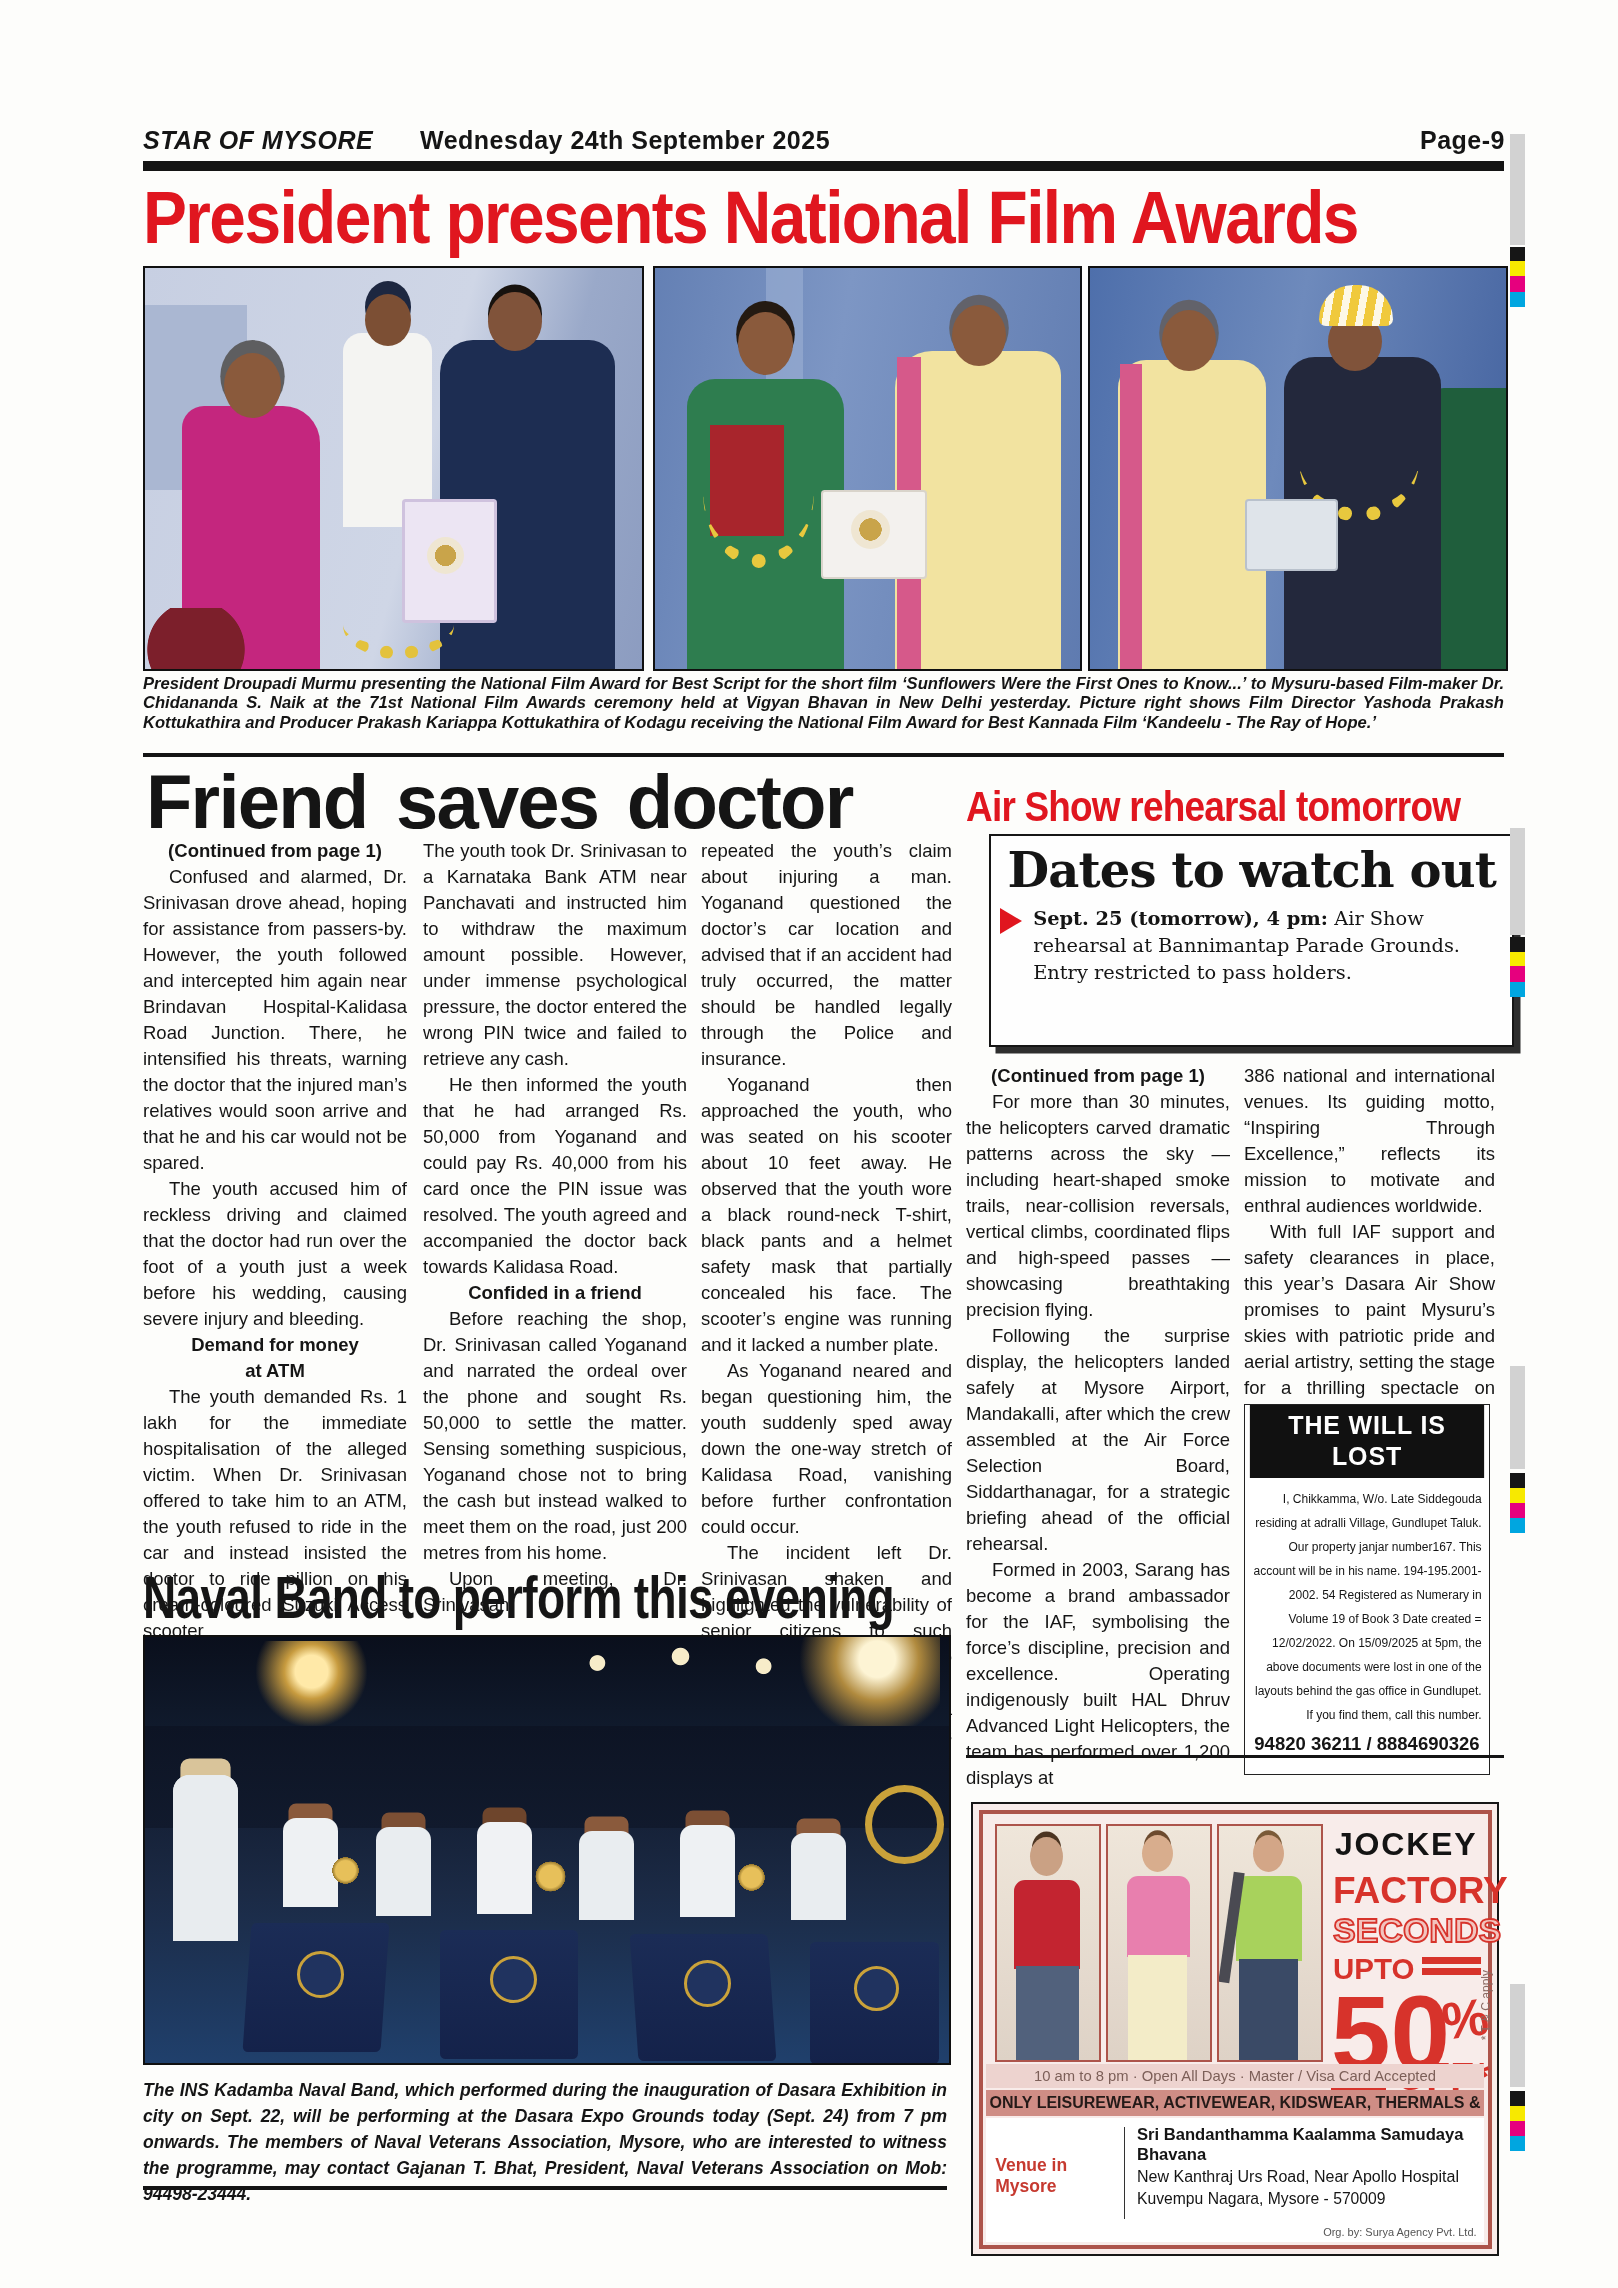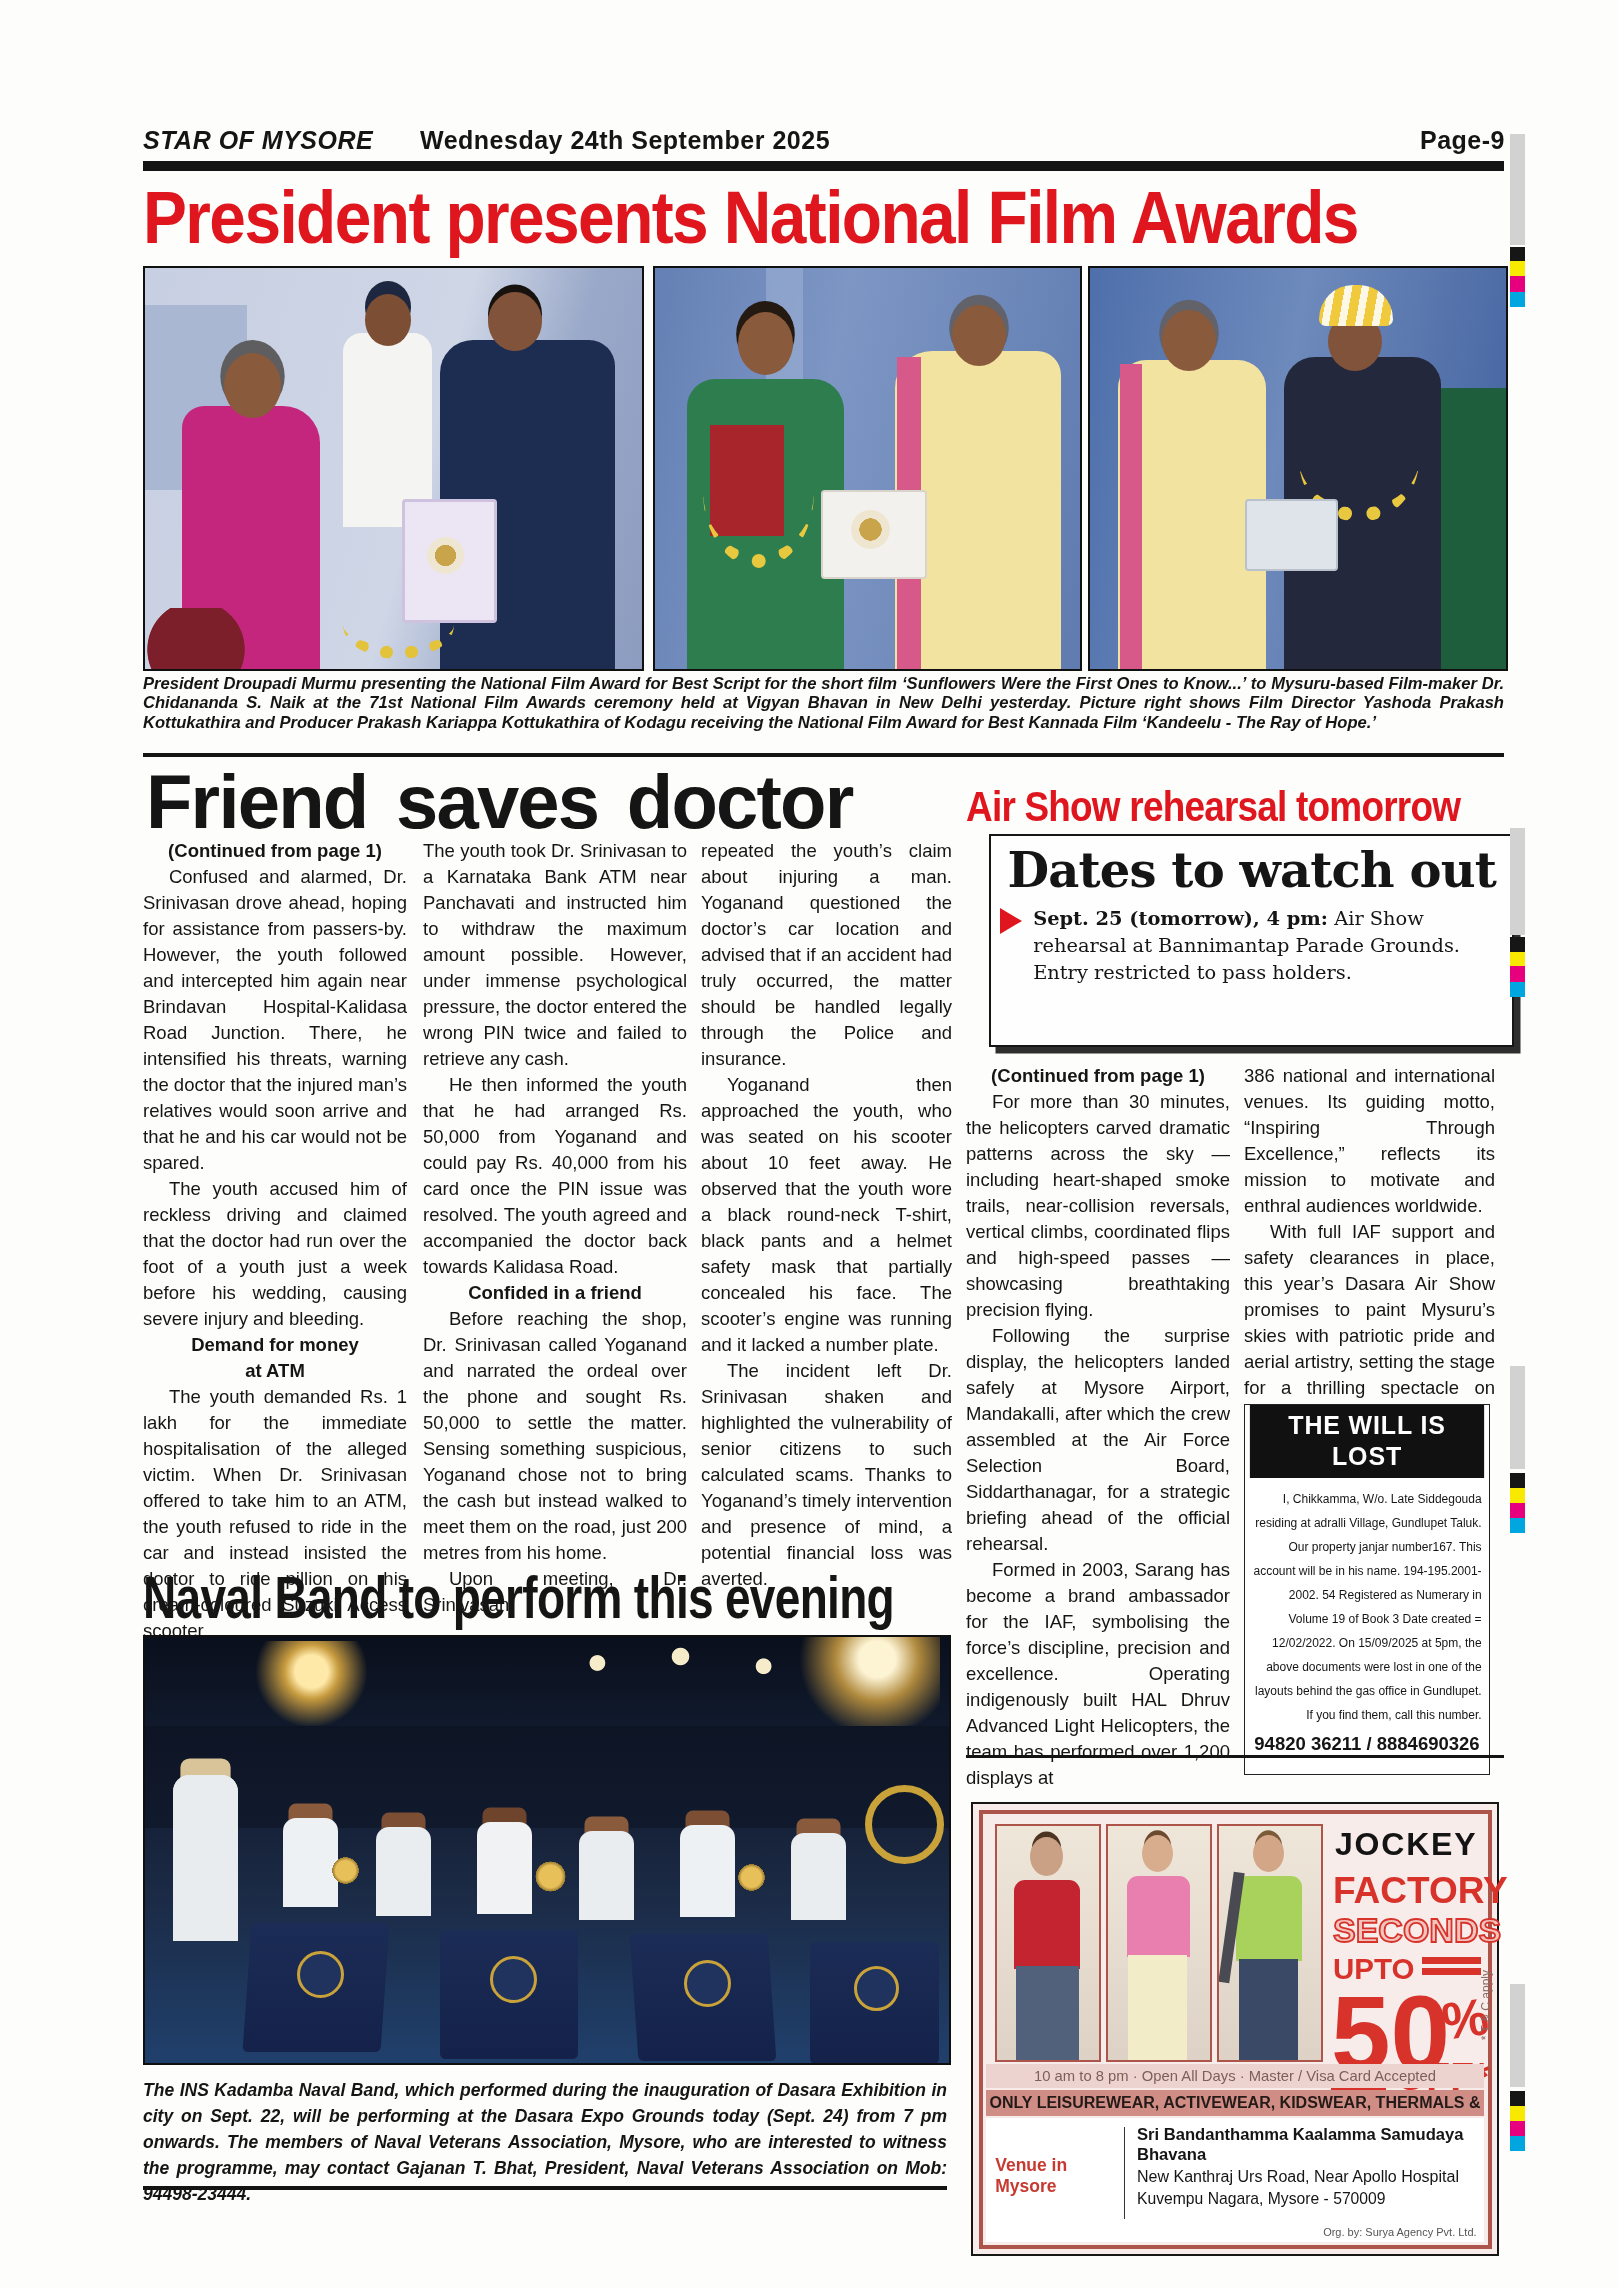--- a/index.html
+++ b/index.html
@@ -115,20 +115,21 @@
     <p class="noind">The youth took Dr. Srinivasan to a Karnataka Bank ATM near Panchavati and instructed him to withdraw the maximum amount possible. However, under immense psychological pressure, the doctor entered the wrong PIN twice and failed to retrieve any cash.</p>
     <p>He then informed the youth that he had arranged Rs. 50,000 from Yoganand and could pay Rs. 40,000 from his card once the PIN issue was resolved. The youth agreed and accompanied the doctor back towards Kalidasa Road.</p>
     <p class="subhead">Confided in a friend</p>
     <p>Before reaching the shop, Dr. Srinivasan called Yoganand and narrated the ordeal over the phone and sought Rs. 50,000 to settle the matter. Sensing something suspicious, Yoganand chose not to bring the cash but instead walked to meet them on the road, just 200 metres from his home.</p>
     <p>Upon meeting, Dr. Srinivasan</p>
   </div>
 
   <div class="abs bodycol" style="left:701px;top:838px;width:251px;">
     <p class="noind">repeated the youth’s claim about injuring a man. Yoganand questioned the doctor’s car location and advised that if an accident had truly occurred, the matter should be handled legally through the Police and insurance.</p>
     <p>Yoganand then approached the youth, who was seated on his scooter about 10 feet away. He observed that the youth wore a black round-neck T-shirt, black pants and a helmet safety mask that partially concealed his face. The scooter’s engine was running and it lacked a number plate.</p>
+    <p>As Yoganand neared and began questioning him, the youth suddenly sped away down the one-way stretch of Kalidasa Road, vanishing before further confrontation could occur.</p>
     <p>The incident left Dr. Srinivasan shaken and highlighted the vulnerability of senior citizens to such calculated scams. Thanks to Yoganand’s timely intervention and presence of mind, a potential financial loss was averted.</p>
   </div>
 
   <div class="abs hl-air red" style="left:966px;top:786px;">Air Show rehearsal tomorrow</div>
 
   <div class="abs datesbox" style="left:966px;top:834px;width:521px;height:209px;margin-left:23px;">
     <h2>Dates to watch out</h2>
     <div class="ditem">
       <span class="tri"></span>
       <span><b>Sept. 25 (tomorrow), 4 pm:</b><span> Air Show rehearsal at Bannimantap Parade Grounds. Entry restricted to pass holders.</span></span>

